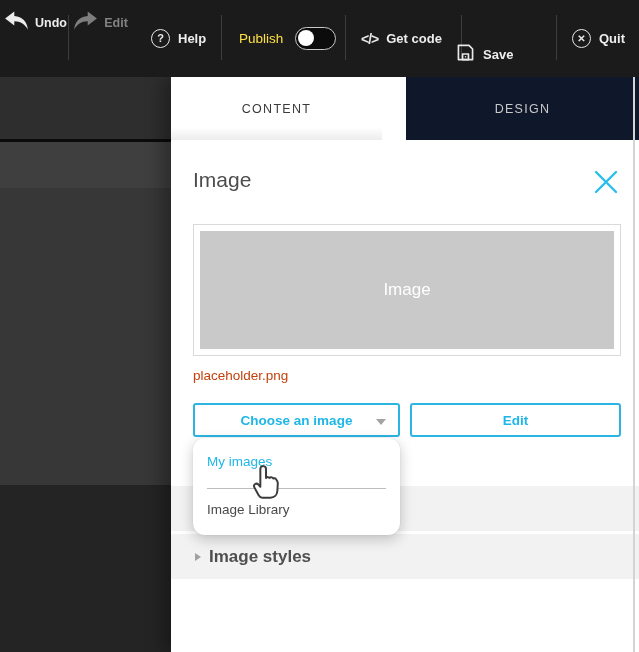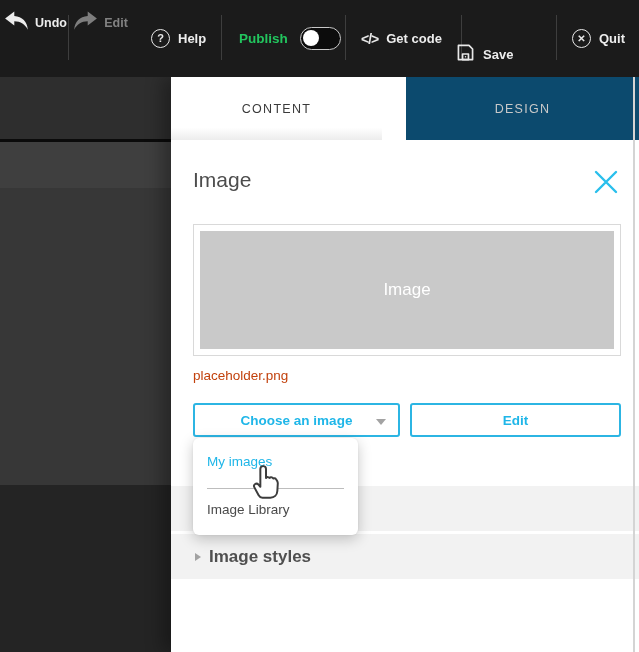--- a/index.html
+++ b/index.html
@@ -11,62 +11,62 @@
   .toolbar { position:absolute; left:0; top:0; width:639px; height:77px; background:#1b1b1b; z-index:20; }
   .tb-divider { position:absolute; top:15px; width:1px; height:45px; background:#3e3e3e; }
   .tb-col { position:absolute; top:11px; display:flex; align-items:center; gap:5px; cursor:pointer;justify-content:center; }
   .tb-col .lbl { font-size:12.5px; font-weight:bold; color:#ededed; }
   .tb-col.disabled .lbl { color:#828282; }
   .tb-row { position:absolute; top:0; height:77px; display:flex; align-items:center; gap:8px; cursor:pointer; }
   .tb-row .lbl { font-size:13px; font-weight:bold; color:#ededed; }
   .circle-ic { width:19px; height:19px; border:1.6px solid #e8e8e8; border-radius:50%;
     display:flex; align-items:center; justify-content:center;
     color:#e8e8e8; font-size:11px; font-weight:bold; line-height:1; }
-  .publish-lbl { font-size:13.5px; font-weight:bold; color:#22c55e; }
+  .publish-lbl { font-size:13.5px; font-weight:normal; color:#fde047; }
   .toggle { position:relative; width:41px; height:23px; border:1.5px solid #c9c9c9; border-radius:12px; background:#0c0c0c; margin-left:4px; cursor:pointer; }
   .toggle .knob { position:absolute; left:2px; top:2px; width:16px; height:16px; border-radius:50%; background:#fff; }
   .code-ic { font-size:14px; font-weight:bold; color:#e8e8e8; letter-spacing:-1px; }
 
   
   .left-dim { position:absolute; left:0; top:77px; width:171px; height:575px; }
   .ld-a { height:62px; background:#2e2e2e; }
   .ld-line { height:3px; background:#0b0b0b; }
   .ld-b { height:46px; background:#3f3f3f; }
   .ld-c { height:297px; background:#373737; }
   .ld-d { height:167px; background:#242424; }
 
   
   .panel { position:absolute; left:171px; top:77px; width:468px; height:575px; background:#fff;
     box-shadow:-9px 0 16px rgba(0,0,0,0.30); z-index:10; }
   .tab { position:absolute; top:0; height:63px; display:flex; align-items:center; justify-content:center;
     font-size:12.5px; letter-spacing:1.3px; cursor:pointer; }
   .tab-content { left:0; width:211px; color:#3a3a3a; background:linear-gradient(#ffffff 80%, #ececec 100%); }
-  .tab-design  { left:235px; width:233px; color:#c9c9c9; background:#0c4a6e; }
+  .tab-design  { left:235px; width:233px; color:#c9c9c9; background:#0f172a; }
 
   .panel-title { position:absolute; left:22px; top:91px; font-size:21px; color:#4d4d4d; }
   .close-btn { position:absolute; left:422px; top:92px; width:26px; height:26px; cursor:pointer; }
 
   .preview { position:absolute; left:22px; top:147px; width:428px; height:132px;
     background:#fff; border:1px solid #d9d9d9; padding:6px; }
   .preview-inner { width:100%; height:100%; background:#c9c9c9;
     display:flex; align-items:center; justify-content:center;
     color:#ffffff; font-size:17px; }
 
   .filename { position:absolute; left:22px; top:291px; font-size:13.5px; color:#c2410c; }
 
   .btn { position:absolute; top:326px; height:34px; background:#fff; border:2px solid #2cb5e3; border-radius:3px;
     display:flex; align-items:center; justify-content:center;
     font-size:13.5px; font-weight:bold; color:#1fb6e8; cursor:pointer; }
   .btn-choose { left:22px; width:207px; }
   .btn-edit { left:239px; width:211px; }
   .caret-down { position:absolute; right:12px; top:14px; width:0; height:0;
     border-left:5px solid transparent; border-right:5px solid transparent; border-top:6px solid #a3a3a3; }
 
-  .dropdown { position:absolute; left:22px; top:361px; width:165px; height:97px; background:#fff;
-    border-radius:6px; box-shadow:0 4px 14px rgba(0,0,0,0.22), 0 0 2px rgba(0,0,0,0.08); z-index:6; }
+  .dropdown { position:absolute; left:22px; top:361px; width:207px; height:97px; background:#fff;
+    border-radius:12px; box-shadow:0 4px 14px rgba(0,0,0,0.22), 0 0 2px rgba(0,0,0,0.08); z-index:6; }
   .dd-item { position:absolute; left:14px; font-size:13.5px; cursor:pointer; }
   .dd-item-1 { top:16px; color:#1fb6e8; }
   .dd-item-2 { top:64px; color:#4a4a4a; }
   .dd-divider { position:absolute; left:14px; right:14px; top:50px; height:1px; background:#bdbdbd; }
   .cursor-hand { position:absolute; left:57px; top:22px; z-index:7; }
 
   .band { position:absolute; left:0; width:468px; height:45px; background:#f2f2f2; }
   .band-1 { top:409px; z-index:1; }
   .band-2 { top:457px; z-index:2; display:flex; align-items:center; cursor:pointer; }
   .tri-right { width:0; height:0; margin-left:24px;

